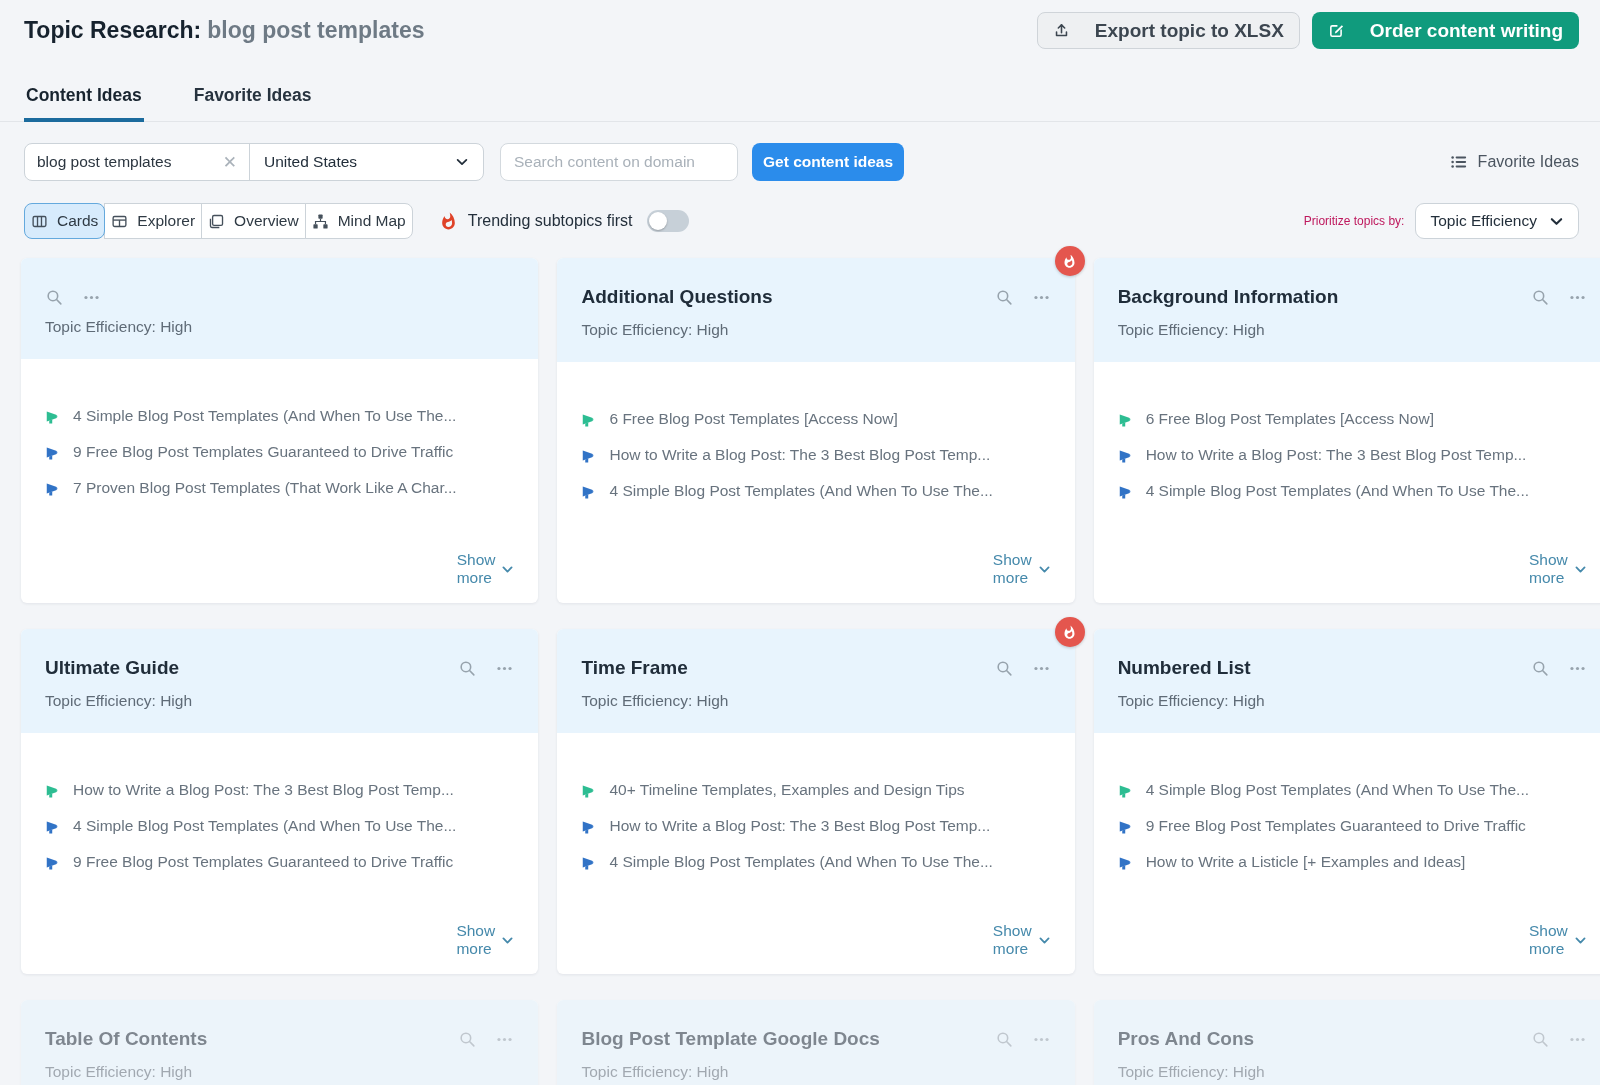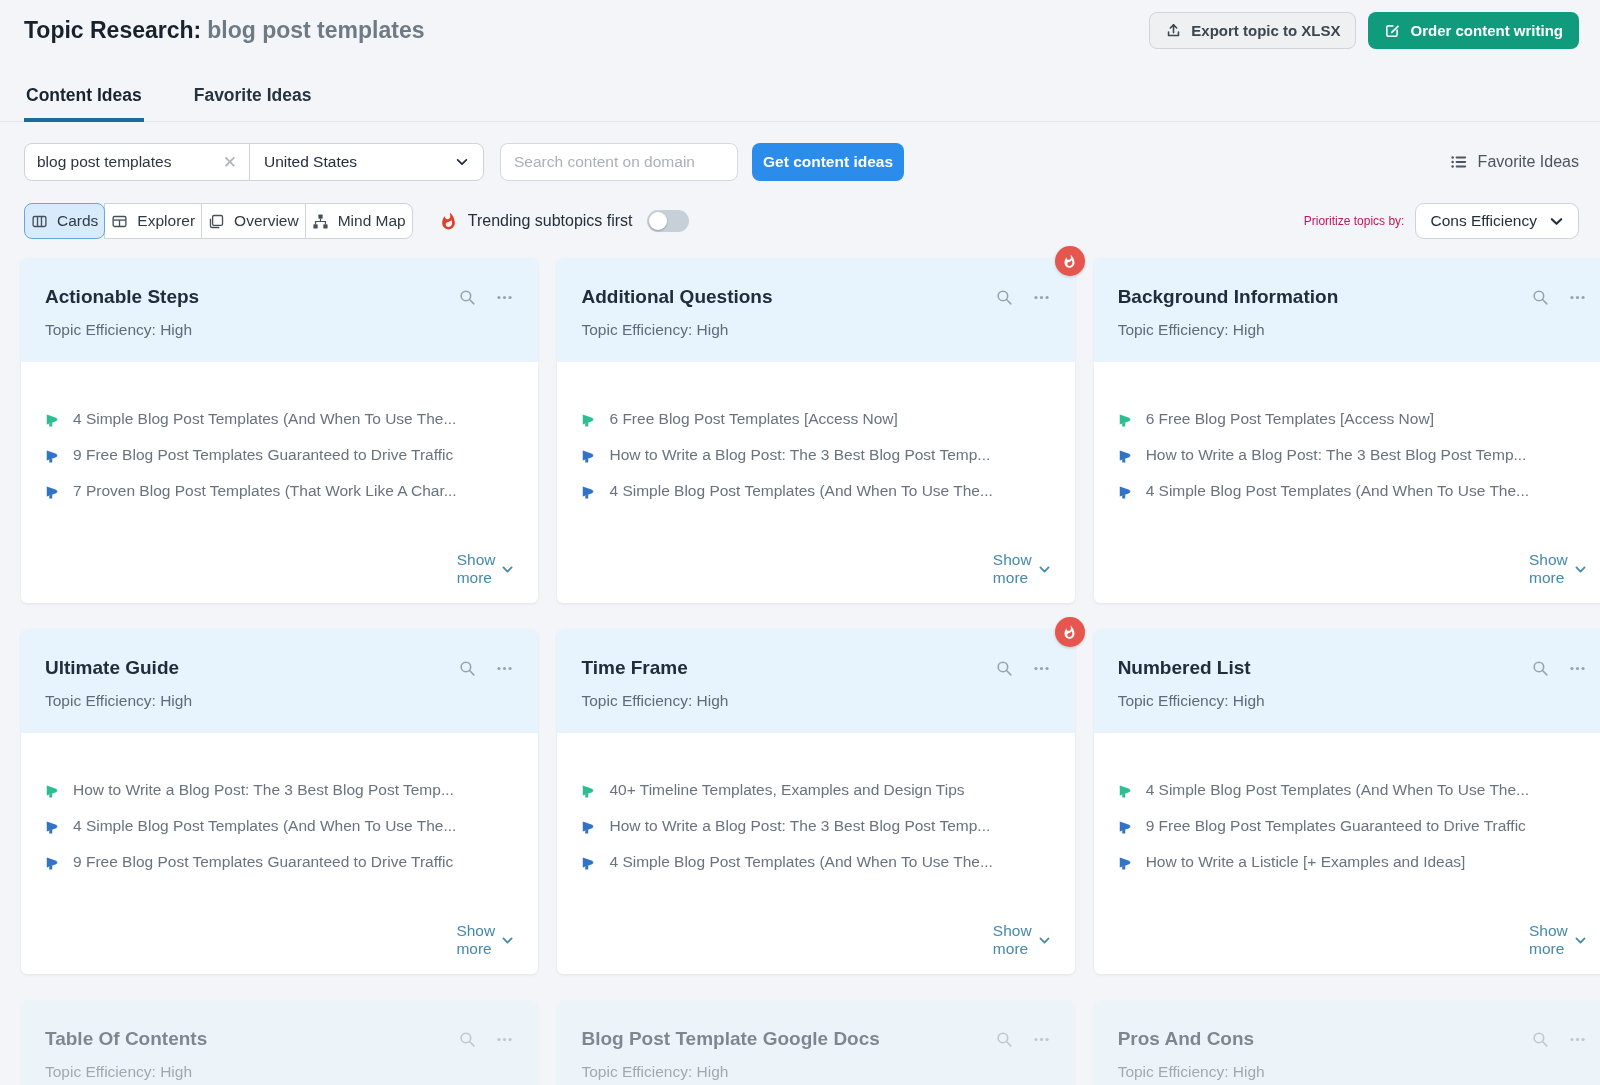--- a/index.html
+++ b/index.html
@@ -9,22 +9,22 @@
   }
   *{box-sizing:border-box; margin:0; padding:0;}
   body{font-family:"Liberation Sans","DejaVu Sans",sans-serif; background:#f3f5f8; color:#232f3b;}
   .page{width:1600px; height:1085px; overflow:hidden; position:relative; background:#f3f5f8;}
 
   
   .app-header{display:flex; align-items:center; justify-content:space-between; padding:12px 21px 0 24px;}
   .page-title{font-size:23px; font-weight:700; color:#16222e;}
   .page-title .query{color:#6e7a85; font-weight:600; margin-left:6px;}
   .header-actions{display:flex; gap:12px;}
-  .btn{display:inline-flex; align-items:center; gap:9px; height:37px; padding:0 15px; border-radius:8px;
-       font-size:15px; font-weight:600; cursor:pointer; border:1px solid transparent; white-space:nowrap;}
+  .btn{display:inline-flex; align-items:center; gap:25px; height:37px; padding:0 15px; border-radius:8px;
+       font-size:19px; font-weight:600; cursor:pointer; border:1px solid transparent; white-space:nowrap;}
   .btn-secondary{background:#eef0f2; border-color:#cfd4d9; color:#3c4650;}
   .btn-primary-green{background:var(--brand-green); color:#fff;}
   .btn svg{flex-shrink:0;}
 
   
   .tabs-bar{margin-top:30px; padding:0 24px; border-bottom:1px solid #e2e5e9; display:flex; gap:48px;}
   .tab{font-size:17.5px; font-weight:600; color:#27333f; padding:6px 2px 12px; cursor:pointer;
        border-bottom:4px solid transparent; margin-bottom:-1px;}
   .tab.active{color:#18242f; border-bottom-color:var(--tab-underline);}
 
@@ -209,36 +209,35 @@
           </svg>
       </span>
       <span class="trending-label">Trending subtopics first</span>
       <div class="toggle">
           <div class="knob"></div>
         </div>
     </div>
     <div class="prioritize-group">
       <span class="prioritize-label">Prioritize topics by:</span>
       <div class="prioritize-select">
-        <span>Cons Efficiency</span>
+        <span>Topic Efficiency</span>
         <span style="display:flex">
           <svg width="15" height="15" viewBox="0 0 16 16" fill="none" stroke="#222e3a" stroke-width="2.2" stroke-linecap="round" stroke-linejoin="round">
               <path d="M3 5.5 8 10.5 13 5.5"></path>
             </svg>
         </span>
       </div>
     </div>
   </div>
 
   <div class="cards-grid" id="cards-grid">
     <div class="card">
 
       <div class="card-head">
         <div class="card-head-top">
-          <div class="card-title">Actionable Steps</div>
           <div class="card-tools">
             <span class="tool">
               <svg width="19" height="19" viewBox="0 0 24 24" fill="none" stroke="currentColor" stroke-width="2">
                   <circle cx="10" cy="10" r="6"></circle>
                   <line x1="14.6" y1="14.6" x2="20" y2="20" stroke-linecap="round"></line>
                 </svg>
             </span>
             <span class="tool">
               <svg width="19" height="19" viewBox="0 0 24 24" fill="currentColor">
                   <circle cx="5" cy="12" r="2"></circle>

